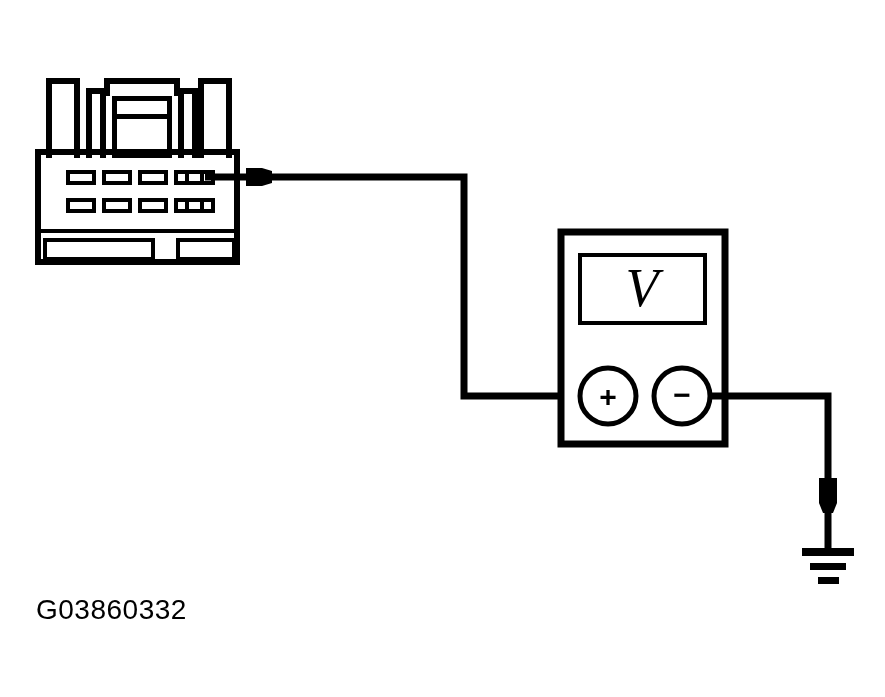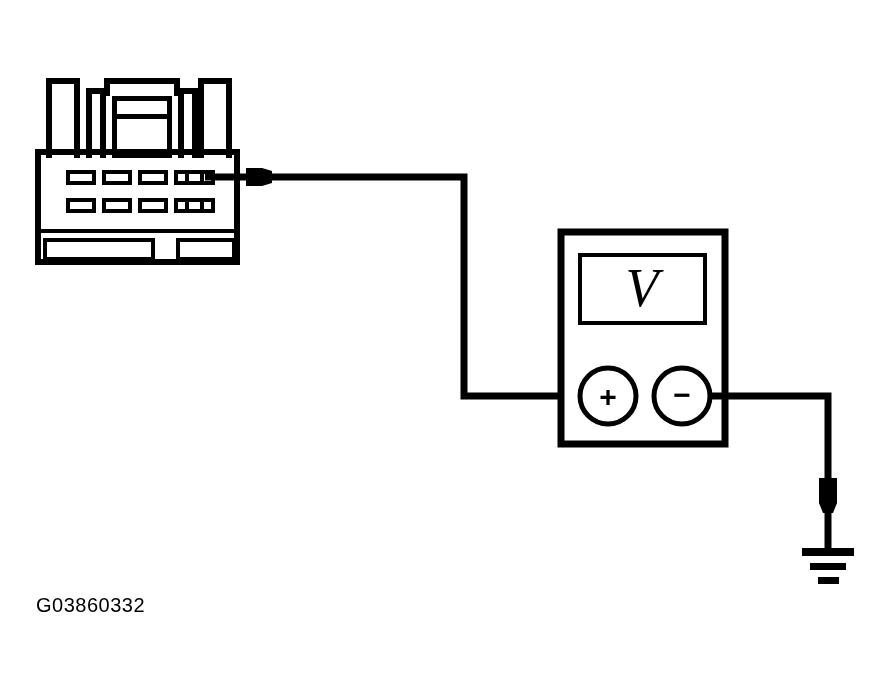--- a/index.html
+++ b/index.html
@@ -24,21 +24,21 @@
     top: 0;
     width: 885px;
     height: 697px;
     display: block;
   }
   .fig-label {
     position: absolute;
     left: 36px;
     top: 594px;
     font-family: "Liberation Sans", sans-serif;
-    font-size: 20px;
+    font-size: 28px;
     letter-spacing: 0.5px;
     color: #000000;
     white-space: nowrap;
   }
   .meter-v {
     font-family: "Liberation Serif", serif;
     font-size: 54px;
     font-style: italic;
     fill: #000000;
   }

